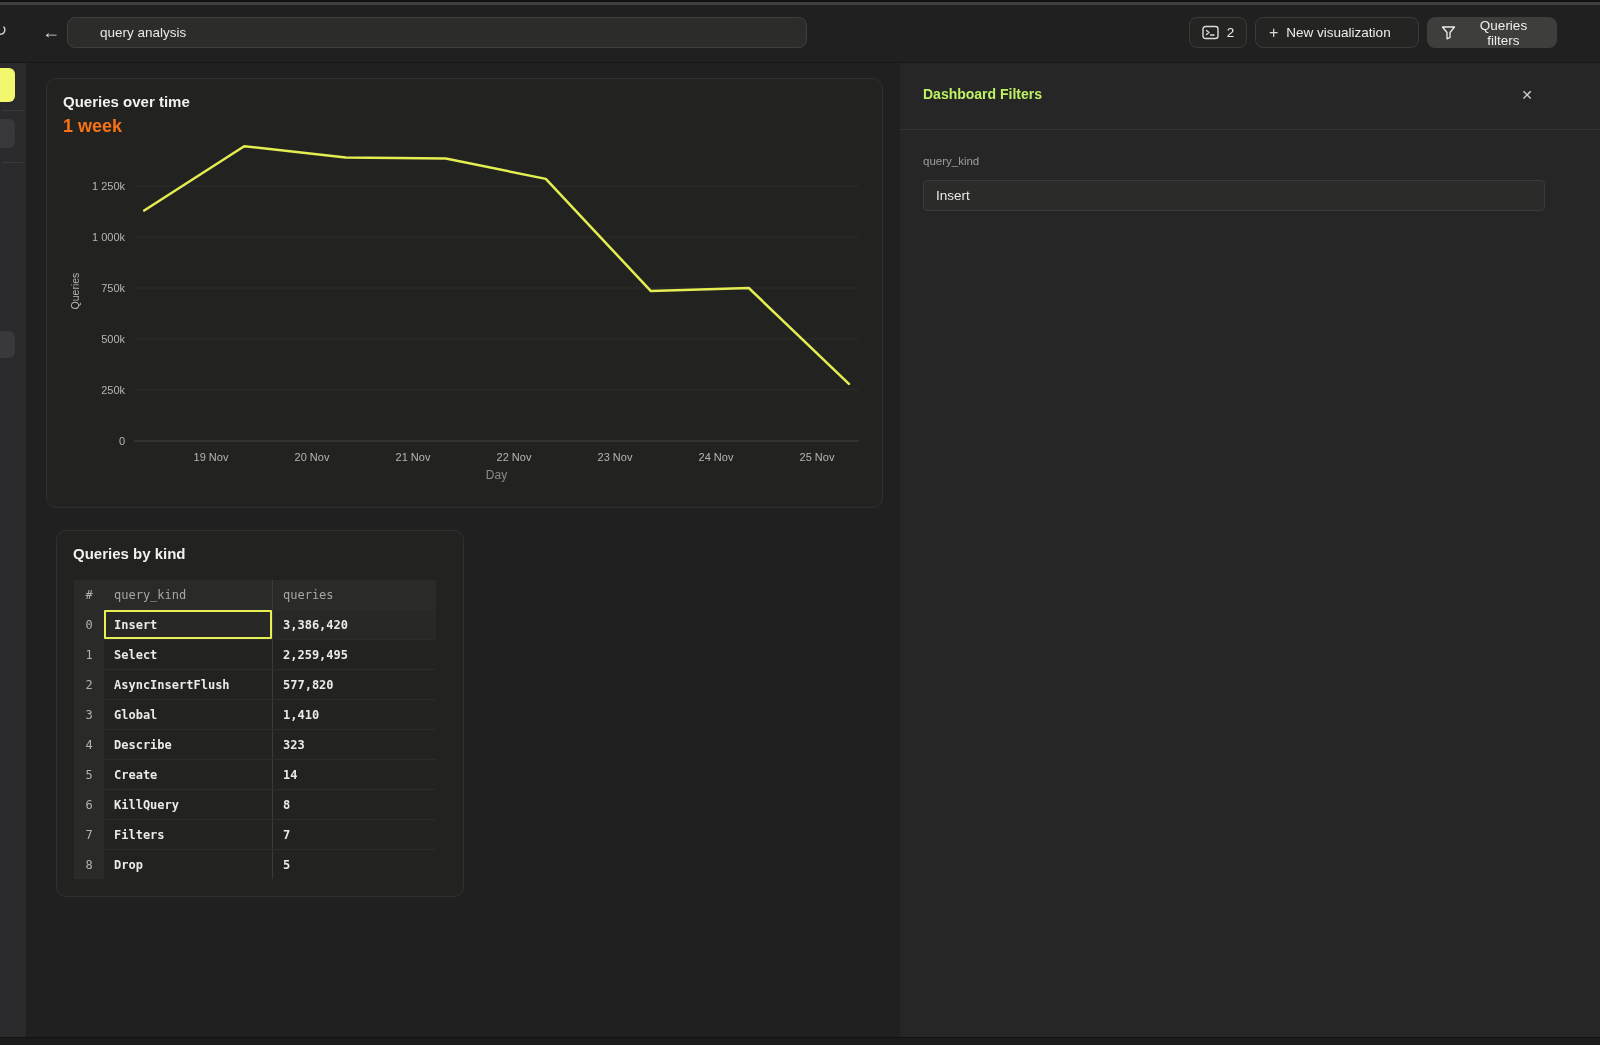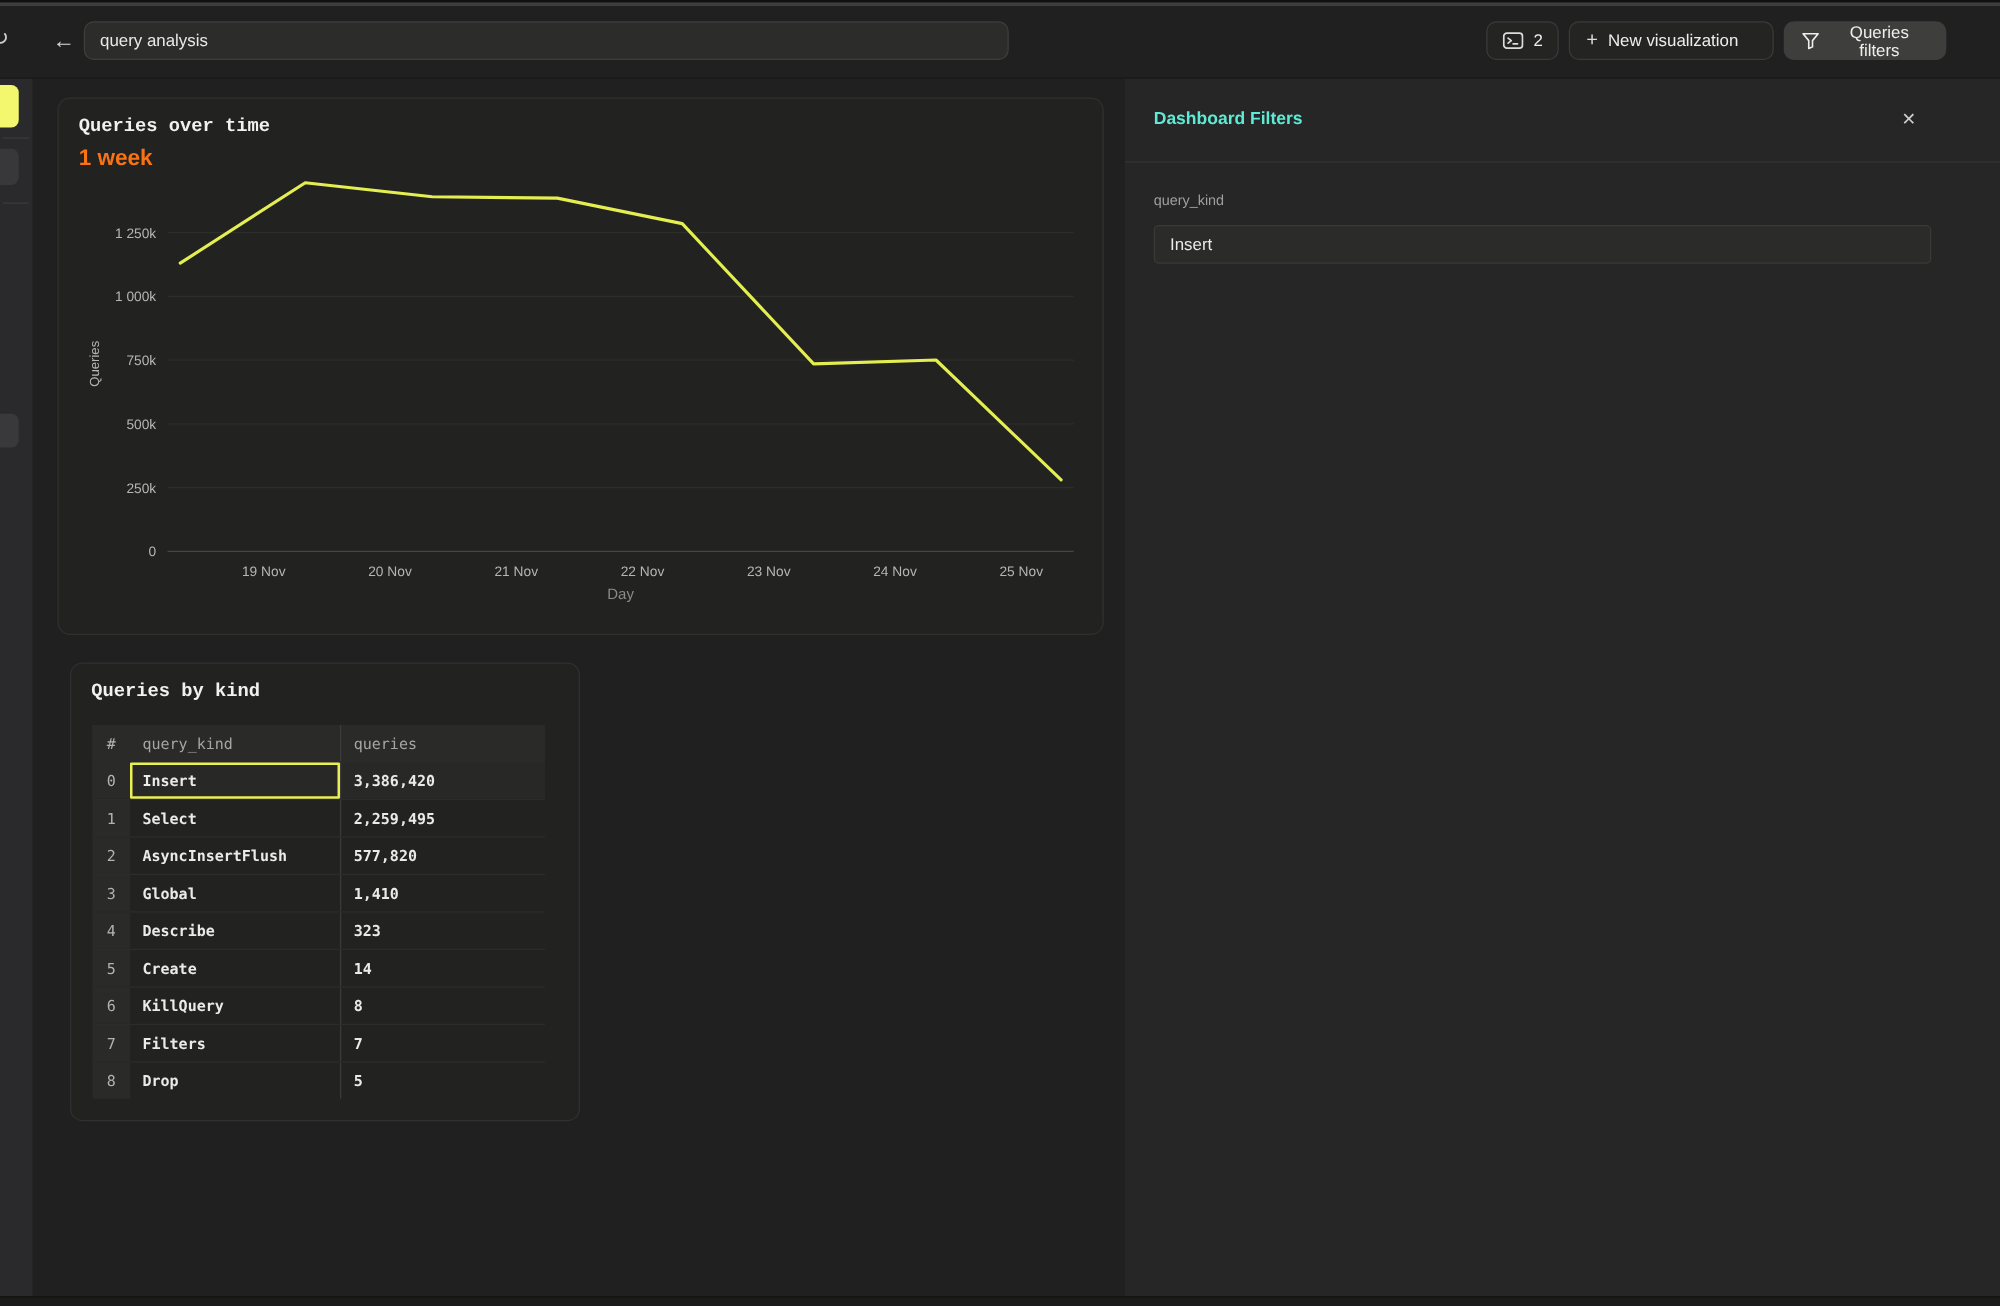--- a/index.html
+++ b/index.html
@@ -10,21 +10,21 @@
   
   .edge-dark  { position:absolute; left:0; top:0; width:1600px; height:2px; background:#101010; }
   .edge-light { position:absolute; left:0; top:2px; width:1600px; height:3px; background:#3e3e40; }
 
   
   .topbar { position:absolute; left:0; top:5px; width:1600px; height:58px; background:#202020; border-bottom:1px solid #171717; }
   .history-icon { position:absolute; left:-7px; top:15px; font-size:17px; color:#cfcfcd; }
   .back-btn { position:absolute; left:38px; top:12px; width:26px; height:30px; display:flex; align-items:center; justify-content:center;
               color:#d9d9d7; font-size:18px; cursor:pointer; background:transparent; border:none; }
   .title-input { position:absolute; left:67px; top:12px; width:740px; height:31px; background:#2c2c2b; border:1px solid #3e3e3c;
-                 border-radius:8px; color:#e9e9e7; font-size:13.5px; padding:0 12px; font-family:"Liberation Sans", sans-serif; outline:none; }
+                 border-radius:8px; color:#e9e9e7; font-size:13.5px; padding:0 32px; font-family:"Liberation Sans", sans-serif; outline:none; }
   .tb-btn { position:absolute; top:12px; height:31px; display:flex; align-items:center; gap:8px; border-radius:8px;
             background:#242423; border:1px solid #3a3a38; color:#eeeeec; font-size:13.5px; padding:0 13px; cursor:pointer;
             font-family:"Liberation Sans", sans-serif; }
   .tb-btn svg { flex:0 0 auto; }
   .btn-console { left:1189px; width:58px; justify-content:center; }
   .btn-newviz  { left:1255px; width:164px; }
   .btn-global  { left:1427px; width:130px; background:#3e3e3c; border-color:#3e3e3c; }
   .plus-glyph { font-size:16px; color:#dcdcda; line-height:1; }
 
   
@@ -33,40 +33,40 @@
   .sb-item-active { top:5px;  height:34px; background:#f2f76d; }
   .sb-item-2      { top:56px; height:29px; background:#38383a; }
   .sb-item-3      { top:268px;height:27px; background:#39393b; }
   .sb-div { position:absolute; left:2px; width:21px; height:1px; background:#3a3a3c; }
   .sb-div-1 { top:47px; } .sb-div-2 { top:99px; }
 
   
   .card { position:absolute; background:#222221; border:1px solid #30302e; border-radius:10px; }
   .chart-card { left:46px; top:78px;  width:837px; height:430px; }
   .table-card { left:56px; top:530px; width:408px; height:367px; }
-  .card-title    { position:absolute; left:16px; top:14px; font-size:15px; font-weight:bold; color:#f1f1ef;font-family:Liberation Mono, monospace; }
+  .card-title    { position:absolute; left:16px; top:14px; font-size:15px; font-weight:bold; color:#f1f1ef; }
   .card-subtitle { position:absolute; left:16px; top:37px; font-size:18px; font-weight:bold; color:#f97316; }
   .chart-svg { position:absolute; left:0; top:0; }
 
   
   .qtable { position:absolute; left:17px; top:49px; width:362px; font-family:"DejaVu Sans Mono", monospace; font-size:12px; }
   .trow { display:grid; grid-template-columns:30px 168px 164px; height:30px; border-top:1px solid #2c2c2b; }
   .trow.thead { height:29px; background:#2a2a29; border-top:none; color:#a6a6a4; }
   .trow.sel { background:#282827; }
   .tcell { display:flex; align-items:center; padding:0 10px; color:#eaeae8; font-weight:700; overflow:hidden; white-space:nowrap; }
   .thead .tcell { font-weight:500; color:#a6a6a4; }
   .tcell.cidx { justify-content:center; padding:0; background:#2a2a29; color:#b2b2b0; font-weight:500; }
   .thead .tcell.cidx { background:#2a2a29; }
   .tcell.cval { border-left:1px solid #3b3b39; }
   .tcell.sel-cell { outline:2px solid #e9f055; outline-offset:-2px; border-radius:1px; }
 
   
   .panel { position:absolute; left:900px; top:63px; width:700px; height:974px; background:#262626; }
   .panel-header { position:absolute; left:0; top:0; width:100%; height:67px; border-bottom:1px solid #333332; }
-  .panel-title { position:absolute; left:23px; top:23px; font-size:14px; font-weight:bold; color:#5eead4; }
+  .panel-title { position:absolute; left:23px; top:23px; font-size:14px; font-weight:bold; color:#bef264; }
   .panel-close { position:absolute; right:62px; top:21px; width:22px; height:22px; background:transparent; border:none; color:#cfcfcd;
                  font-size:14px; cursor:pointer; display:flex; align-items:center; justify-content:center; }
   .field-label { position:absolute; left:23px; top:92px; font-size:11.5px; color:#9e9e9c; }
   .field-input { position:absolute; left:23px; top:117px; width:622px; height:31px; background:#2b2b2a; border:1px solid #3a3a39;
                  border-radius:4px; color:#e9e9e7; font-size:13.5px; padding:0 12px; font-family:"Liberation Sans", sans-serif; outline:none; }
 
   .bottom-strip { position:absolute; left:0; top:1037px; width:1600px; height:8px; background:#1b1b1a; border-top:1px solid #121212; }
 </style>
 </head>
 <body>

